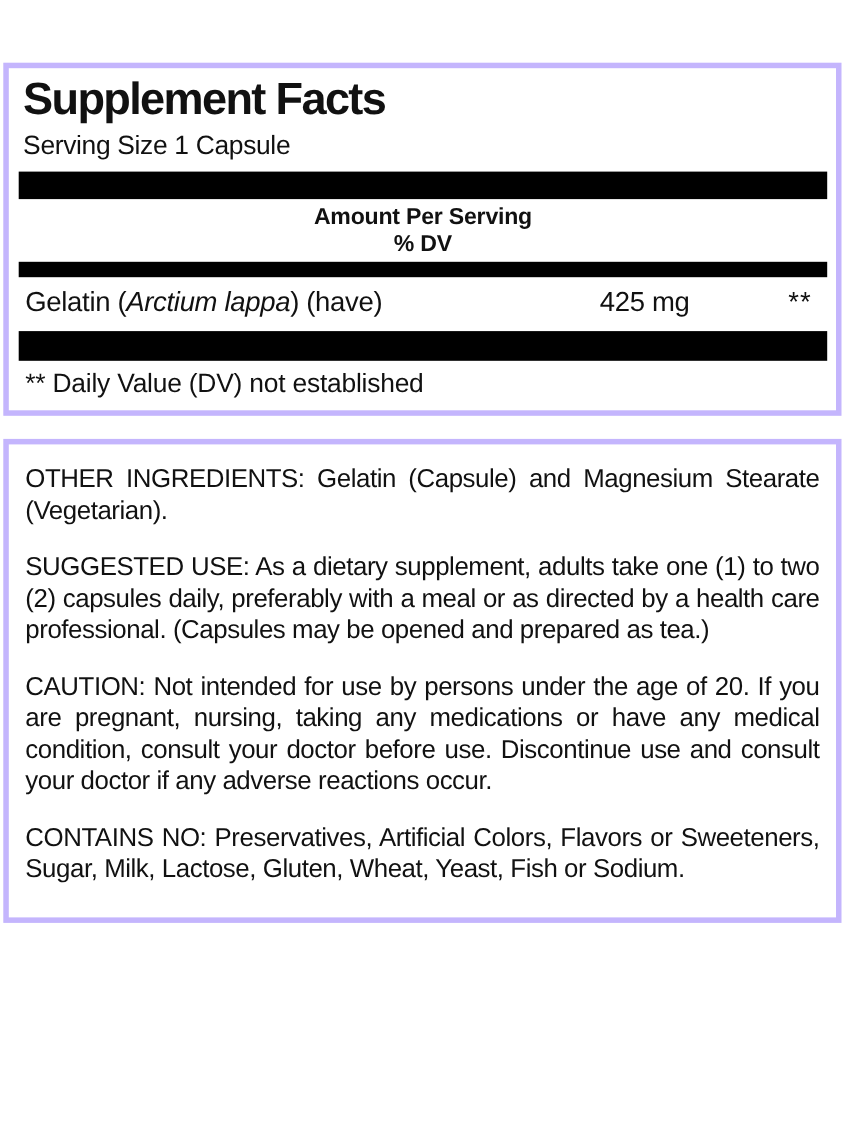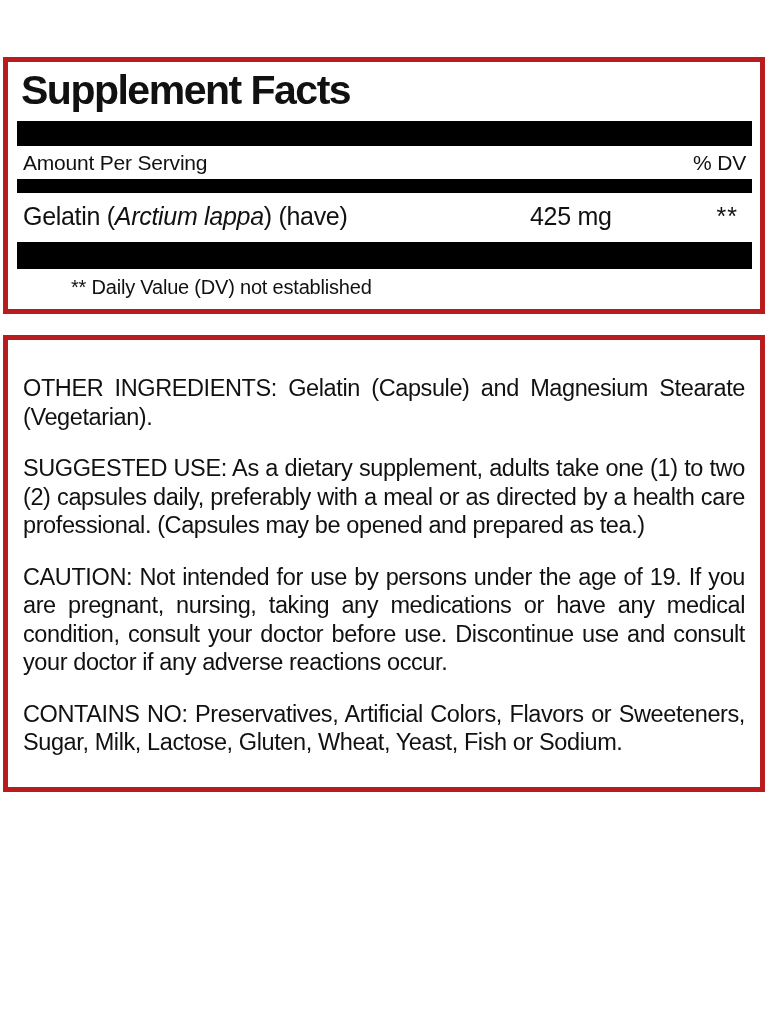--- a/index.html
+++ b/index.html
@@ -5,21 +5,21 @@
   html, body { margin: 0; padding: 0; }
   body {
     width: 768px; height: 1024px;
     background: #ffffff;
     font-family: "Liberation Sans", sans-serif;
     color: #111111;
     position: relative;
     overflow: hidden;
   }
   .panel {
-    border: 5px solid #b91c1c;
+    border: 5px solid #c4b5fd;
     background: #ffffff;
     margin: 0 3px;
     box-sizing: border-box;
   }
   
   .facts-panel { margin-top: 57px; padding: 4px 12px 6px 13px; }
   .facts-title {
     font-size: 41px;
     font-weight: bold;
     letter-spacing: -1.5px;
@@ -32,62 +32,63 @@
     letter-spacing: -0.3px;
   }
   .serving-block { margin-top: 6px; }
   .bar { background: #000000; margin: 0 -4px; }
   .bar-thick-top { height: 25px; margin-top: 9px; }
   .bar-mid { height: 14px; }
   .bar-thick-bottom { height: 27px; }
   .header-row {
     display: flex;
     justify-content: space-between;
-    align-items: flex-start;
-    font-weight: normal;
+    align-items: center;
+    font-weight: bold;
     font-size: 21px;
     padding: 5px 2px 4px 2px;
     letter-spacing: -0.2px;
+    flex-direction: column;
   }
   .ingredient-row {
     display: flex;
     align-items: center;
     font-size: 25px;
     padding: 9px 2px 11px 2px;
     letter-spacing: -0.3px;
   }
   .ing-name { flex: 1; }
-  .ing-amt { width: 112px; text-align: left; }
+  .ing-amt { width: 112px; text-align: center; }
   .ing-dv { width: 96px; text-align: right; padding-right: 8px; letter-spacing: 1px; }
   .footnote {
-    font-size: 20px;
+    font-size: 24px;
     padding: 7px 2px 4px 2px;
     letter-spacing: -0.2px;
-    margin-left: 48px;
   }
   
   .info-panel {
     margin-top: 21px;
-    padding: 34px 15px 18px 15px;
+    padding: 17px 15px 18px 15px;
     font-size: 23.5px;
     line-height: 28.5px;
     text-align: justify;
     letter-spacing: -0.4px;
   }
   .info-panel p { margin: 0 0 23px 0; }
   .info-panel p:last-child { margin-bottom: 12px; }
   .italic { font-style: italic; }
 </style>
 </head>
 <body>
 
 <div class="panel facts-panel">
   <div class="facts-title">Supplement Facts</div>
 
   <div class="serving-block">
+    <div class="serving-line">Serving Size 1 Capsule</div>
   </div>
 
   <div class="bar bar-thick-top"></div>
 
   <div class="header-row">
     <span>Amount Per Serving</span>
     <span>% DV</span>
   </div>
 
   <div class="bar bar-mid"></div>
@@ -99,15 +100,15 @@
   </div>
 
   <div class="bar bar-thick-bottom"></div>
 
   <div class="footnote">** Daily Value (DV) not established</div>
 </div>
 
 <div class="panel info-panel">
   <p>OTHER INGREDIENTS: Gelatin (Capsule) and Magnesium Stearate (Vegetarian).</p>
   <p>SUGGESTED USE: As a dietary supplement, adults take one (1) to two (2) capsules daily, preferably with a meal or as directed by a health care professional. (Capsules may be opened and prepared as tea.)</p>
-  <p>CAUTION: Not intended for use by persons under the age of 19. If you are pregnant, nursing, taking any medications or have any medical condition, consult your doctor before use. Discontinue use and consult your doctor if any adverse reactions occur.</p>
+  <p>CAUTION: Not intended for use by persons under the age of 20. If you are pregnant, nursing, taking any medications or have any medical condition, consult your doctor before use. Discontinue use and consult your doctor if any adverse reactions occur.</p>
   <p>CONTAINS NO: Preservatives, Artificial Colors, Flavors or Sweeteners, Sugar, Milk, Lactose, Gluten, Wheat, Yeast, Fish or Sodium.</p>
 </div>
 
 </body></html>

